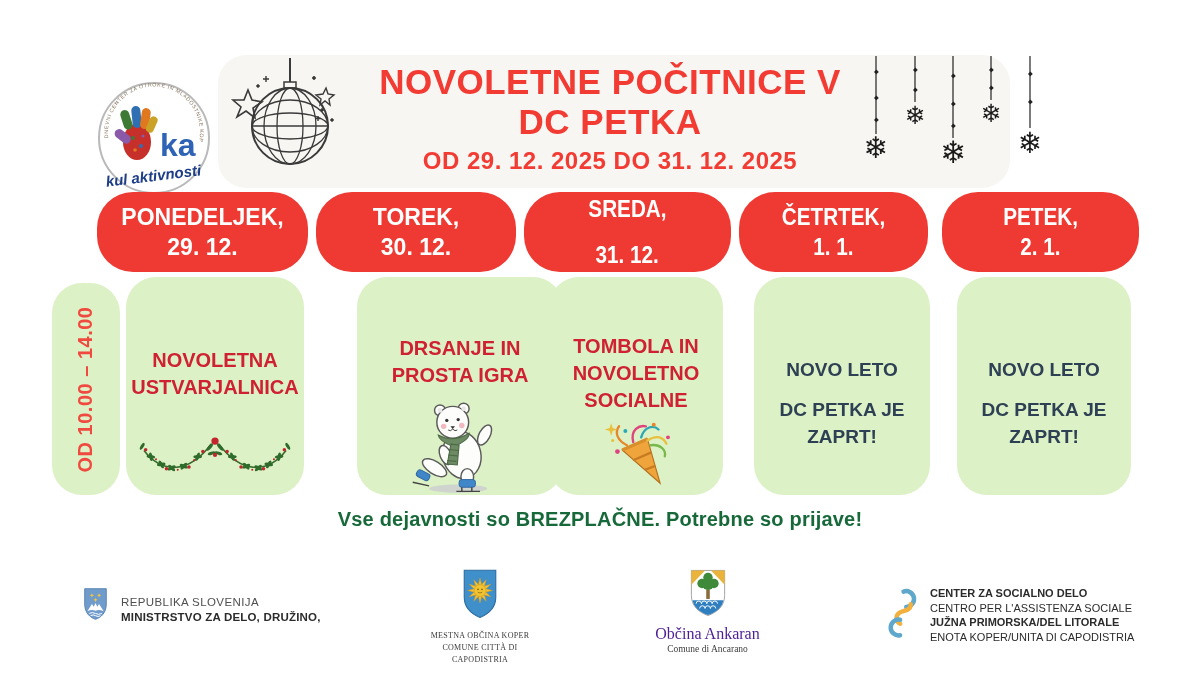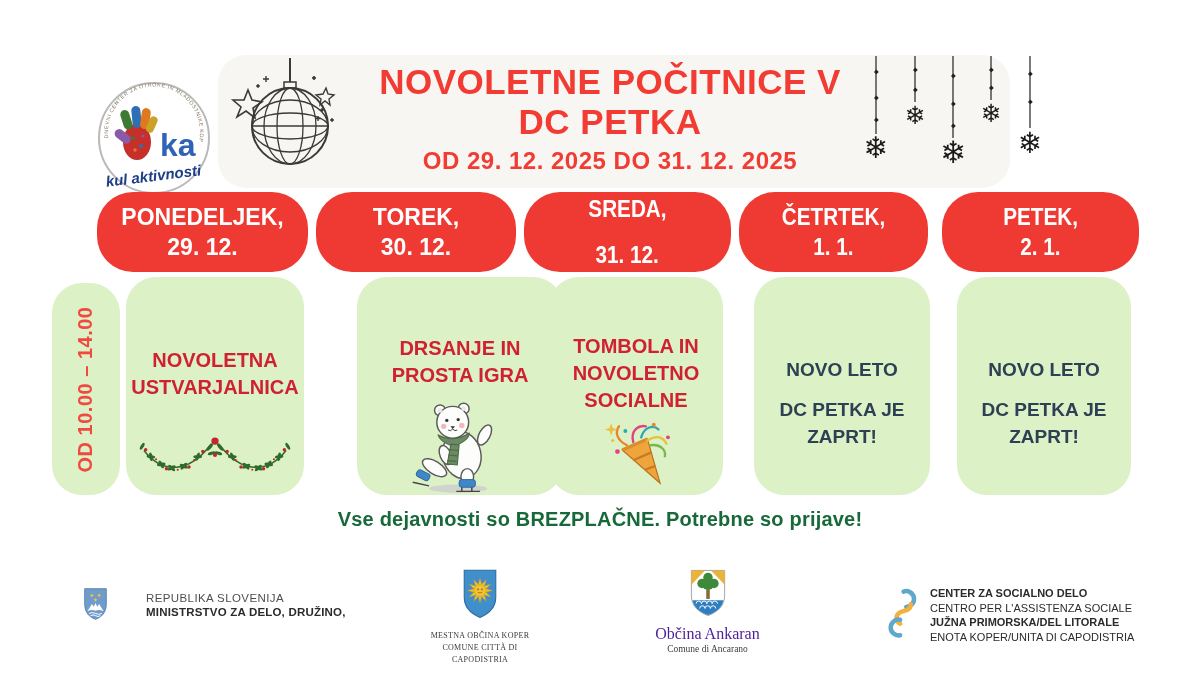--- a/index.html
+++ b/index.html
@@ -46,21 +46,21 @@
   .c2 .act-text{margin-top:56px;}
   .closed-line1{color:#2e4054;font-weight:700;font-size:19px;margin-top:82px;}
   .closed-block{color:#2e4054;font-weight:700;font-size:19px;line-height:1.4;text-align:center;margin-top:16px;}
   .ill{margin-top:6px;}
 
   
   .tagline{position:absolute;left:0;top:508px;width:1200px;text-align:center;
     color:#17693a;font-weight:700;font-size:20px;letter-spacing:.2px;}
 
   
-  .footer-slovenia{position:absolute;left:82px;top:584px;display:flex;align-items:center;gap:25px;}
+  .footer-slovenia{position:absolute;left:82px;top:584px;display:flex;align-items:flex-end;}
   .slo-text{margin-left:12px;font-size:11.5px;line-height:14.5px;color:#2b2b2b;margin-top:2px;}
   .slo-text .l1{font-weight:400;color:#4f4f4f;letter-spacing:.4px;}
   .slo-text .l2,.slo-text .l3{font-weight:700;letter-spacing:.2px;}
 
   .footer-koper{position:absolute;left:420px;top:568px;width:120px;text-align:center;}
   .koper-caption{margin-top:4px;font-family:"Liberation Serif",serif;font-size:8px;
     line-height:1.5;color:#3a3a3a;letter-spacing:.3px;}
 
   .footer-ankaran{position:absolute;left:650px;top:568px;width:115px;text-align:center;}
   .ank-name{margin-top:3px;font-family:"Liberation Serif",serif;font-size:16px;color:#4c1d95;}

